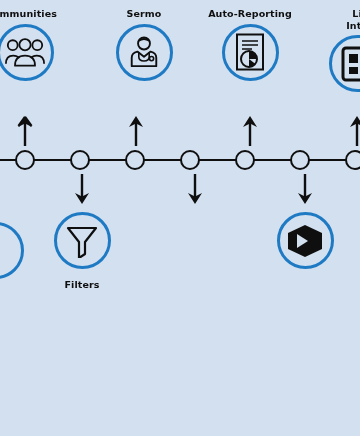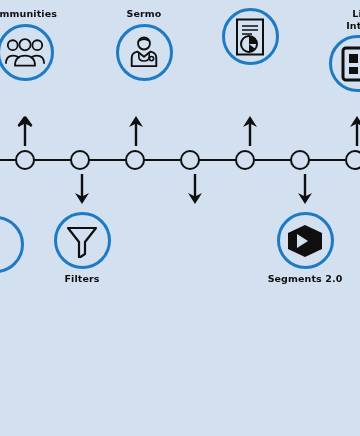--- a/index.html
+++ b/index.html
@@ -55,21 +55,21 @@
   .node-label {
     font-size: 9.5px;
     font-weight: 700;
     color: #0f0f0f;
     letter-spacing: .1px;
     line-height: 11.5px;
     text-align: center;
     white-space: pre;
   }
   .top .node-label    { margin-bottom: 4px; }
-  .bottom .node-label { margin-top: 4px; }
+  .bottom .node-label { margin-top: 10px; }
 
   .icon-ring {
     width: 57px;
     height: 57px;
     border-radius: 50%;
     border: 3.5px solid #1f7ac4;
     box-sizing: border-box;
     display: flex;
     align-items: center;
     justify-content: center;
@@ -167,20 +167,21 @@
         <circle cx="18" cy="9" r="6.3" fill="none" stroke="#0f0f0f" stroke-width="2"></circle>
         <path d="M12.4 6.2 q5.6 -4 11.2 0" fill="none" stroke="#0f0f0f" stroke-width="2"></path>
         <path d="M5 33 V24 q0 -5 6 -6.4 L18 23 l7 -5.4 q6 1.4 6 6.4 V33 Z" fill="none" stroke="#0f0f0f" stroke-width="2" stroke-linejoin="round"></path>
         <path d="M12.5 18 v5 q0 4.5 5.5 4.5 q5.5 0 5.5 -4.5 v-5" fill="none" stroke="#0f0f0f" stroke-width="1.7"></path>
         <circle cx="26" cy="25" r="2.2" fill="none" stroke="#0f0f0f" stroke-width="1.7"></circle>
       </svg>
     </div>
   </div>
 
   <div class="node-group top" style="left:250px">
+    <div class="node-label">Auto-Reporting</div>
     <div class="icon-ring">
       <svg width="30" height="38" viewBox="0 0 30 38">
         <rect x="2" y="1.5" width="26" height="35" fill="none" stroke="#0f0f0f" stroke-width="2"></rect>
         <path d="M7 8 H23 M7 12 H23 M7 16 H17" stroke="#0f0f0f" stroke-width="1.6" fill="none"></path>
         <circle cx="14" cy="26" r="8" fill="none" stroke="#0f0f0f" stroke-width="2"></circle>
         <path d="M14 26 V18 A8 8 0 0 1 22 26 Z" fill="#0f0f0f"></path>
         <path d="M14 26 L20.5 31 A8 8 0 0 1 14 34 Z" fill="#0f0f0f"></path>
       </svg>
     </div>
   </div>
@@ -213,16 +214,15 @@
   </div>
 
 
   <div class="node-group bottom" style="left:305px">
     <div class="icon-ring">
       <svg width="38" height="34" viewBox="0 0 38 34">
         <path d="M19 1 L36 9 V25 L19 33 L2 25 V9 Z" fill="#0f0f0f"></path>
         <path d="M11 10 L22 17 L11 24 Z" fill="#d3e0f0"></path>
       </svg>
     </div>
-    <div class="node-label">Segments 2.0</div>
   </div>
 
 </div>
 
 </body></html>

